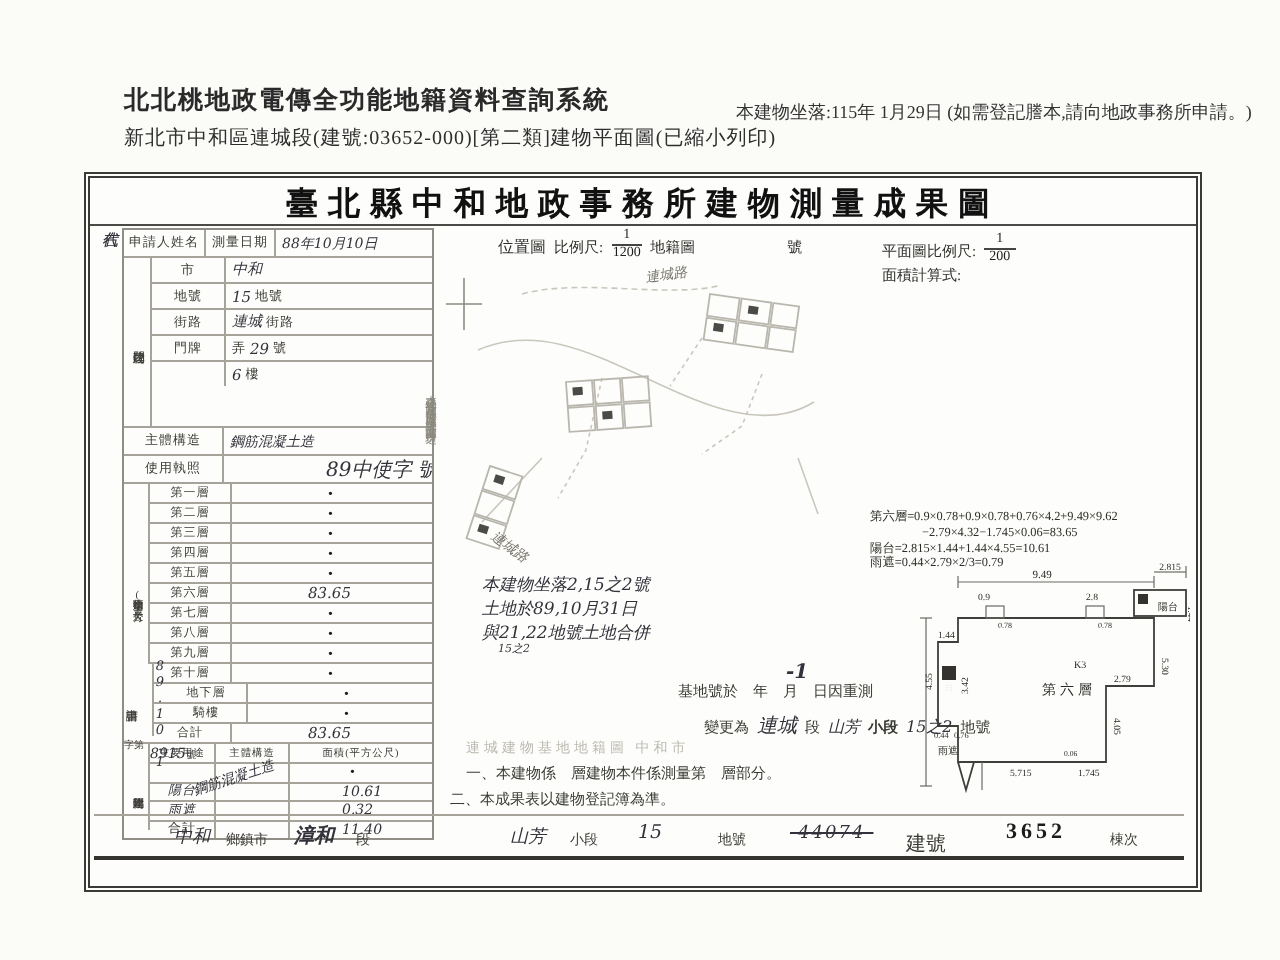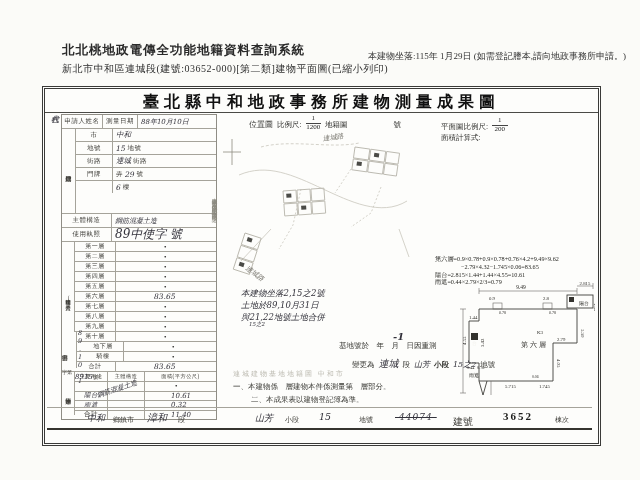--- a/index.html
+++ b/index.html
@@ -103,21 +103,21 @@
 
     <div class="frow" style="height:13px;">
       <div class="fcell lab" style="width:49px;">主體構造</div>
       <div class="fcell val" style="flex:1;">
           <span class="hand" style="font-size:7px;">鋼筋混凝土造</span>
         </div>
     </div>
     <div class="frow" style="height:13px;">
       <div class="fcell lab" style="width:49px;">使用執照</div>
       <div class="fcell val" style="flex:1;">
-          <span class="hand" style="font-size:12px;">89中使字 號</span>
+          <span class="hand" style="font-size:10px;margin-left:48px;">89中使字 號</span>
         </div>
     </div>
 
     <div style="display:flex;border-bottom:1px solid #a5a39a;">
       <div class="fcell vlab" style="width:12px;height:117px;font-size:5.2px;">建物面積(平方公尺)</div>
       <div style="flex:1;">
         <div class="frow" style="height:9px;">
             <div class="fcell lab" style="width:40px;font-size:6px;">第一層</div>
             <div class="fcell val dotval" style="flex:1;font-size:7px;">•</div>
           </div>
@@ -348,26 +348,26 @@
     <span class="note">變更為</span>
     <span class="hand" style="font-size:10px;">連城</span>
     <span class="note">段</span>
     <span class="hand" style="font-size:8px;">山芳</span>
     <span class="note" style="font-weight:bold;">小段</span>
     <span class="hand" style="font-size:8px;">15之2</span>
     <span class="note">地號</span>
   </div>
   <div class="abs stamp" style="left:188px;top:280px;">連城建物基地地籍圖 中和市</div>
   <div class="abs note" style="left:188px;top:293px;">一、本建物係　層建物本件係測量第　層部分。</div>
-  <div class="abs note faint" style="left:206px;top:306px;">二、本成果表以建物登記簿為準。</div>
+  <div class="abs note faint" style="left:180px;top:306px;">二、本成果表以建物登記簿為準。</div>
 
   <div class="abs" style="left:2px;top:318px;width:545px;height:20px;border-top:1px solid #a5a39a;border-bottom:2.5px solid #35342f;">
     <span class="abs hand" style="left:40px;top:4px;font-size:9px;">中和</span>
     <span class="abs" style="left:66px;top:7px;font-size:7px;color:#3c3b36;">鄉鎮市</span>
-    <span class="abs hand" style="left:100px;top:3px;font-size:10px;">漳和</span>
+    <span class="abs hand" style="left:100px;top:3px;font-size:10px;font-weight:bold;">漳和</span>
     <span class="abs" style="left:131px;top:7px;font-size:7px;color:#3c3b36;">段</span>
     <span class="abs hand" style="left:208px;top:4px;font-size:9px;">山芳</span>
     <span class="abs" style="left:238px;top:7px;font-size:7px;color:#3c3b36;">小段</span>
     <span class="abs hand" style="left:272px;top:3px;font-size:9.5px;">15</span>
     <span class="abs" style="left:312px;top:7px;font-size:7px;color:#3c3b36;">地號</span>
     <span class="abs hand struck" style="left:348px;top:4px;font-size:9px;letter-spacing:1px;">-44074-</span>
     <span class="abs" style="left:406px;top:7px;font-size:10px;color:#3c3b36;">建號</span>
     <span class="abs" style="left:456px;top:2px;font-size:11px;font-weight:bold;letter-spacing:2px;color:#1c1c1a;">3652</span>
     <span class="abs" style="left:508px;top:7px;font-size:7px;color:#3c3b36;">棟次</span>
   </div>

